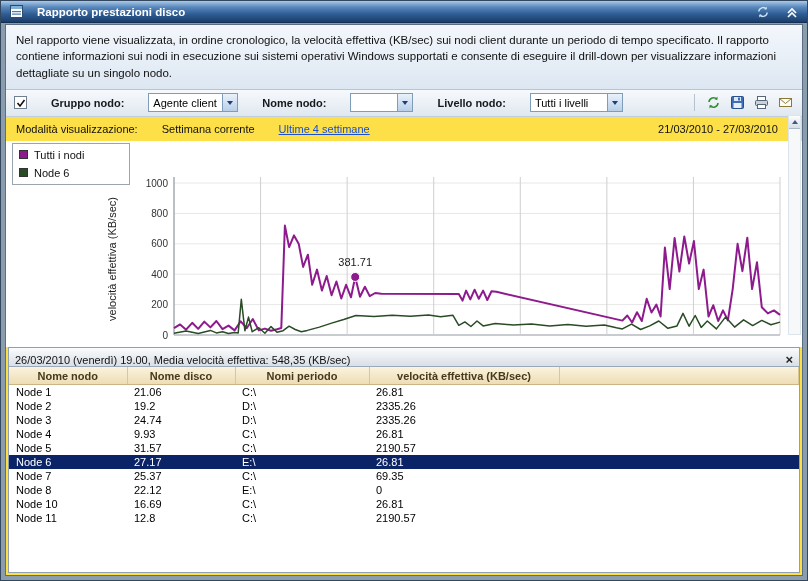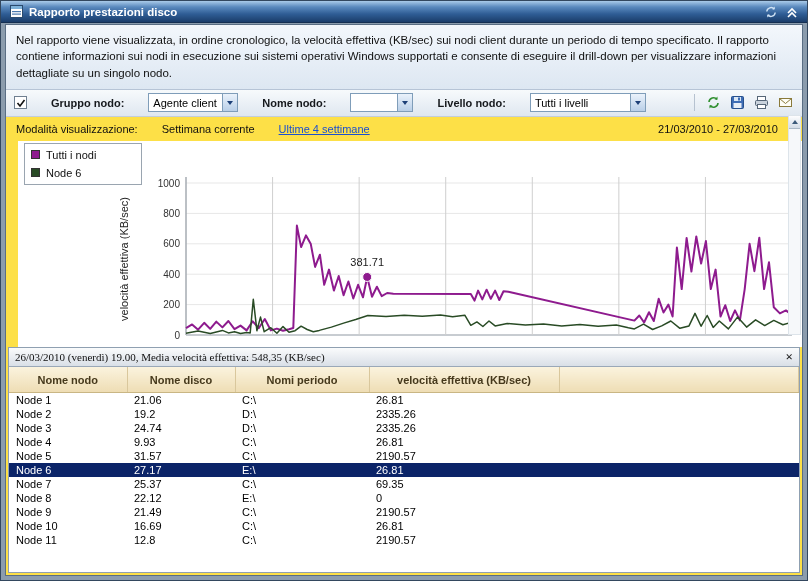--- a/index.html
+++ b/index.html
@@ -1,20 +1,20 @@
 <!DOCTYPE html>
 <html><head>
 <meta charset="utf-8">
 <style>
   html,body{margin:0;padding:0;width:808px;height:581px;overflow:hidden;
     font-family:"Liberation Sans",sans-serif;background:#aebccা;}
   *{box-sizing:border-box;}
   .window{position:relative;width:808px;height:581px;background:#8b9cad;border:1px solid #33475e;}
   
-  .titlebar{height:22px;display:flex;align-items:center;gap:4px;padding:0 7px;
+  .titlebar{height:22px;display:flex;align-items:center;gap:12px;padding:0 7px;
     background:linear-gradient(180deg,#aacbe9 0%,#5b8abe 28%,#2f5d95 62%,#1b3d6a 100%);
     border-bottom:1px solid #152f52;}
   .title-text{color:#fff;font-size:11.5px;font-weight:bold;flex:1;}
   .tb-btn{display:flex;align-items:center;justify-content:center;width:17px;height:16px;cursor:default;}
   
   .content{position:absolute;top:23px;left:4px;right:4px;bottom:4px;background:#fde047;
     border:1px solid #5a6e84;display:flex;flex-direction:column;overflow:hidden;}
   .description{padding:7px 10px 8px;font-size:11.5px;line-height:1.42;color:#101010;
     background:linear-gradient(180deg,#f3f7fc,#dde7f2);border-bottom:1px solid #b6c4d6;}
   
@@ -32,44 +32,44 @@
   .tri-down{width:0;height:0;border-left:3px solid transparent;border-right:3px solid transparent;
     border-top:4px solid #1c3f77;}
   .toolbar-icons{margin-left:auto;display:flex;align-items:center;gap:6px;}
   .sep{width:1px;height:17px;background:#b6c2d0;margin:0 3px;}
   .tool{display:flex;align-items:center;justify-content:center;width:18px;height:18px;}
   
   .mode-row{height:24px;flex:0 0 24px;display:flex;align-items:center;gap:24px;padding:0 10px;font-size:11px;color:#101010;}
   .mode-link{color:#1a4fd0;text-decoration:underline;cursor:pointer;}
   .date-range{margin-left:auto;padding-right:14px;}
   
-  .chart-region{position:relative;height:206px;flex:0 0 206px;background:#fff;margin-left:12px;}
+  .chart-region{position:relative;height:206px;flex:0 0 206px;background:#fff;}
   .legend{position:absolute;left:6px;top:2px;width:118px;background:#fff;border:1px solid #9aa5b0;
     padding:5px 6px;display:flex;flex-direction:column;gap:6px;}
   .legend-item{display:flex;align-items:center;gap:6px;font-size:11px;color:#101010;}
   .legend-item .swatch{width:9px;height:9px;border:1px solid #333;display:inline-block;}
   .y-title{position:absolute;left:106px;top:118px;transform:translate(-50%,-50%) rotate(-90deg);
     font-size:11px;color:#222;white-space:nowrap;}
   .chart-svg{position:absolute;left:126px;top:0;}
   
   .scrollbar{position:absolute;right:1px;top:90px;width:13px;height:220px;background:#f6f8fa;
     border:1px solid #dde4ea;}
   .scroll-btn{height:13px;background:linear-gradient(#fdfdfe,#d4dde7);border-bottom:1px solid #aab8c6;
     display:flex;align-items:center;justify-content:center;}
   .tri-up{width:0;height:0;border-left:3px solid transparent;border-right:3px solid transparent;
     border-bottom:4px solid #3c5a7a;}
   
   .detail-panel{flex:1;margin:0 2px 2px;border:1px solid #8fa0b1;display:flex;flex-direction:column;
     background:#fff;min-height:0;}
-  .detail-header{height:19px;flex:0 0 19px;display:flex;align-items:center;padding:0 6px;font-size:11px;
-    color:#101010;background:linear-gradient(180deg,#fafbfc,#d9dfe7);border-bottom:1px solid #9aa8b8;font-family:Liberation Serif, serif;}
+  .detail-header{height:19px;flex:0 0 19px;display:flex;align-items:flex-end;padding:0 6px;font-size:11px;
+    color:#101010;background:linear-gradient(180deg,#fafbfc,#d9dfe7);border-bottom:1px solid #9aa8b8;}
   .close-btn{margin-left:auto;font-size:13px;font-weight:bold;color:#222;line-height:13px;cursor:default;}
   .table-wrap{flex:1;overflow:hidden;}
   table{width:100%;border-collapse:collapse;table-layout:fixed;font-size:11px;}
-  thead th{height:26px;background:linear-gradient(#fbf3de,#eeddb4);border-right:1px solid #d9c79c;
+  thead th{height:18px;background:linear-gradient(#fbf3de,#eeddb4);border-right:1px solid #d9c79c;
     border-bottom:1px solid #c9b684;color:#46391c;font-weight:bold;padding:0 4px;
     white-space:nowrap;overflow:hidden;}
   tbody td{height:14px;line-height:14px;padding:0 7px;color:#000;white-space:nowrap;overflow:hidden;}
   tbody tr.selected td{background:#0b2468;color:#fff;}
 </style>
 </head>
 <body>
 
 <div class="window">
 
@@ -117,21 +117,21 @@
           </span>
       </span>
       <label>Nome nodo:</label>
       <span class="xcombo">
         <input value="" style="">
         <span class="dd-btn">
             <span class="tri-down"></span>
           </span>
       </span>
       <label>Livello nodo:</label>
-      <span class="xselect" style="width:116px">
+      <span class="xselect" style="width:93px">
         <span class="val">Tutti i livelli</span>
         <span class="dd-btn">
             <span class="tri-down"></span>
           </span>
       </span>
       <span class="toolbar-icons">
         <span class="sep"></span>
         <span class="tool">
           <svg width="15" height="15" viewBox="0 0 15 15">
               <path d="M3 7a4.5 4.5 0 0 1 8-2.5" fill="none" stroke="#2f8f2f" stroke-width="1.6"></path>
@@ -292,27 +292,20 @@
                 <td></td>
               </tr>
               <tr>
                 <td>Node 8</td>
                 <td>22.12</td>
                 <td>E:\</td>
                 <td>0</td>
                 <td></td>
               </tr>
               <tr>
-                <td>Node 9</td>
-                <td>21.49</td>
-                <td>C:\</td>
-                <td>2190.57</td>
-                <td></td>
-              </tr>
-              <tr>
                 <td>Node 10</td>
                 <td>16.69</td>
                 <td>C:\</td>
                 <td>26.81</td>
                 <td></td>
               </tr>
               <tr>
                 <td>Node 11</td>
                 <td>12.8</td>
                 <td>C:\</td>

